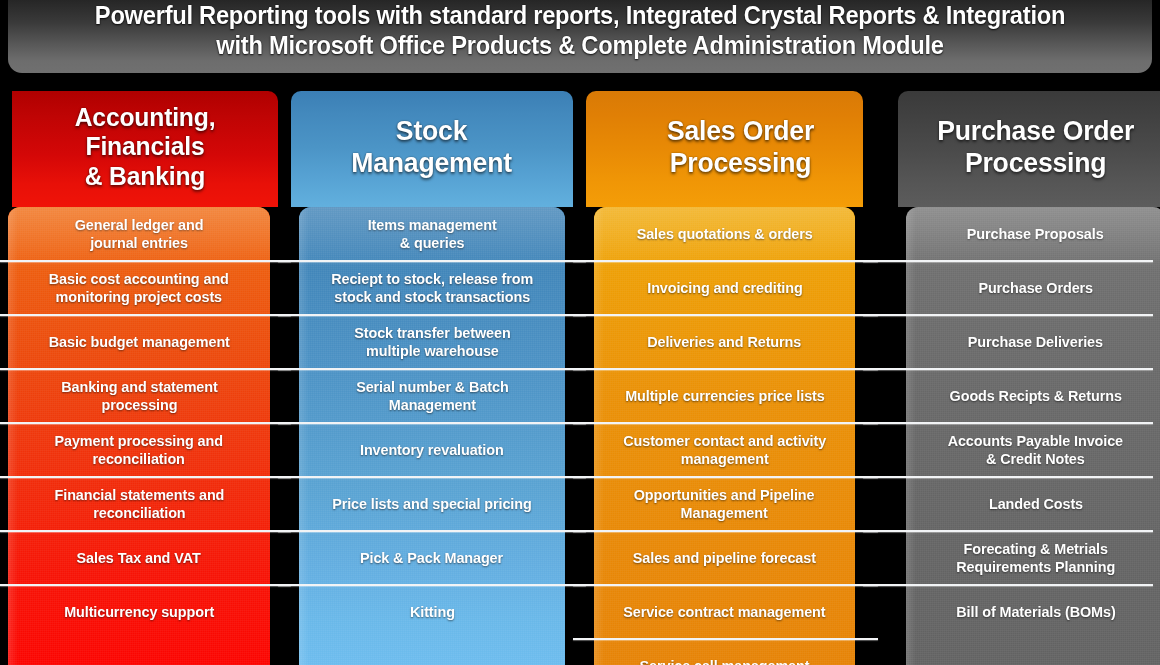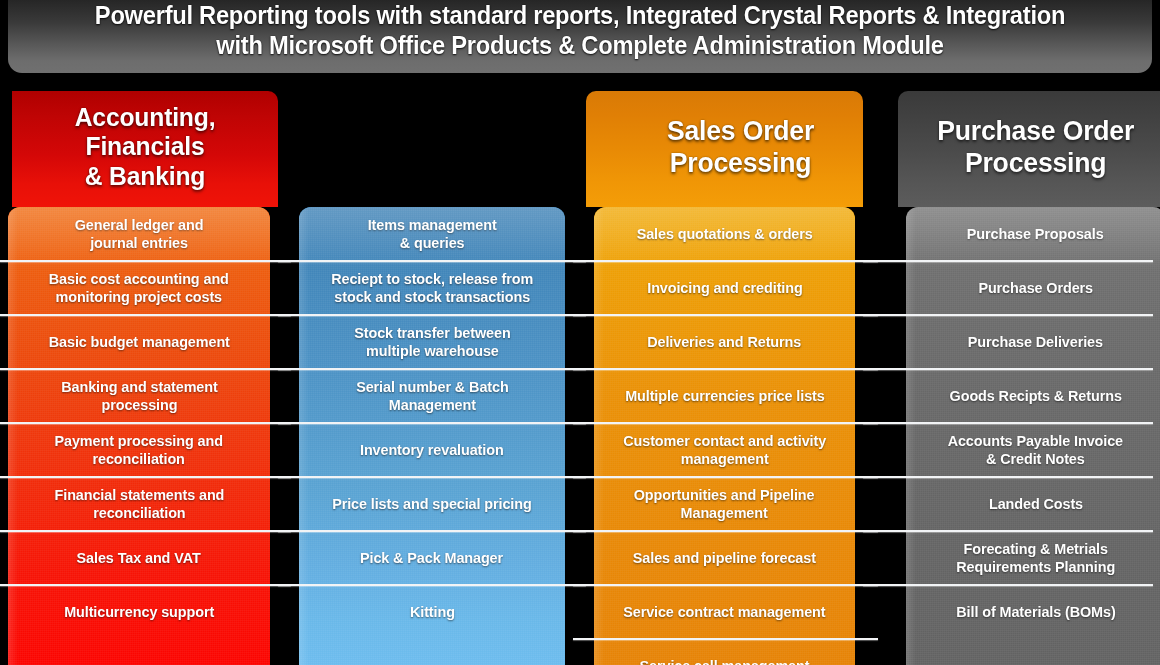--- a/index.html
+++ b/index.html
@@ -270,20 +270,24 @@
               <span class="row-label">Sales Tax and VAT</span>
             </div>
           <div class="row">
               <span class="row-label">Multicurrency support</span>
             </div>
         </div>
       </div>
     </div>
 
     <div class="card" id="card-1">
+      <div class="card-head">
+        <div class="card-title title-2">Stock
+Management</div>
+      </div>
       <div class="panel">
         <div class="rows">
           <div class="texture"></div>
           <div class="gloss"></div>
           <div class="panel-edge"></div>
           <div class="row">
               <span class="row-label">Items management
 &amp; queries</span>
             </div>
           <div class="row">

